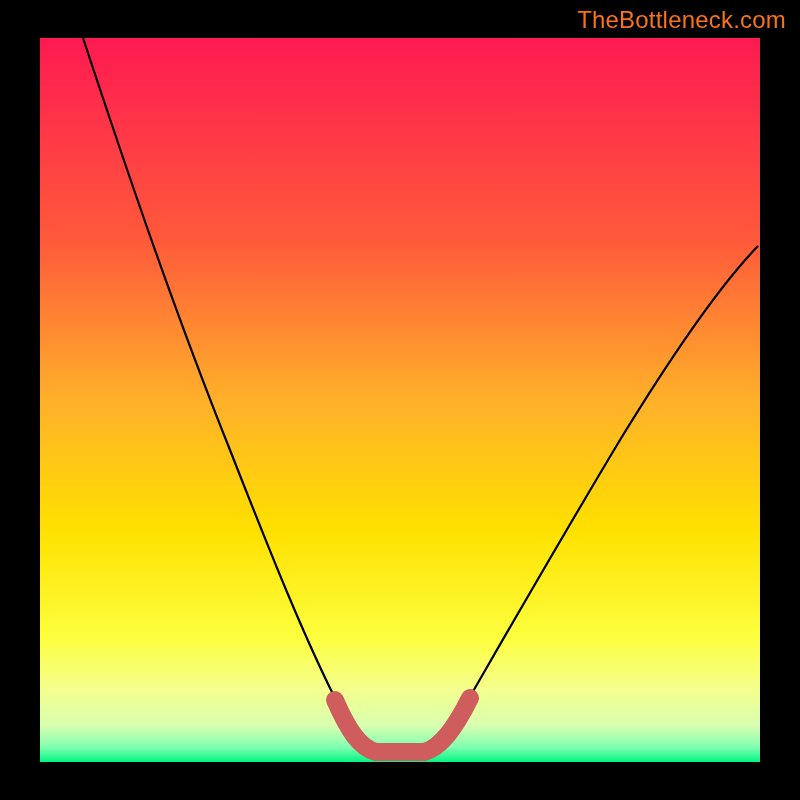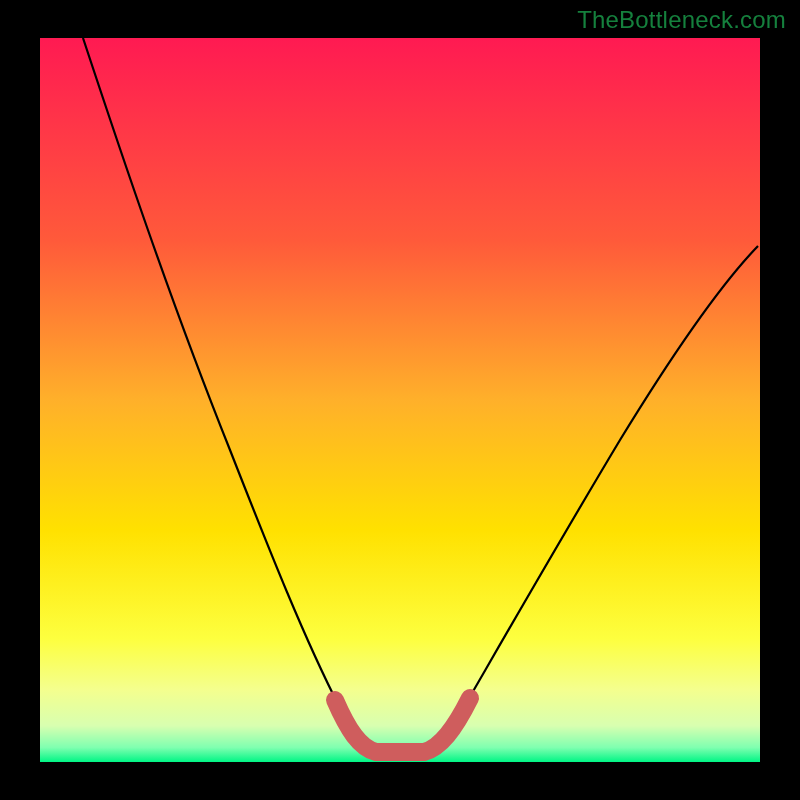--- a/index.html
+++ b/index.html
@@ -14,21 +14,21 @@
   .frame {
     position: relative;
     width: 800px;
     height: 800px;
     background: #000;
   }
   .watermark {
     position: absolute;
     top: 6px;
     right: 14px;
-    color: #15803d;
+    color: #f97316;
     font-size: 24px;
     font-weight: 500;
     letter-spacing: 0.2px;
     z-index: 5;
   }
   svg {
     display: block;
   }
 </style>
 </head>

